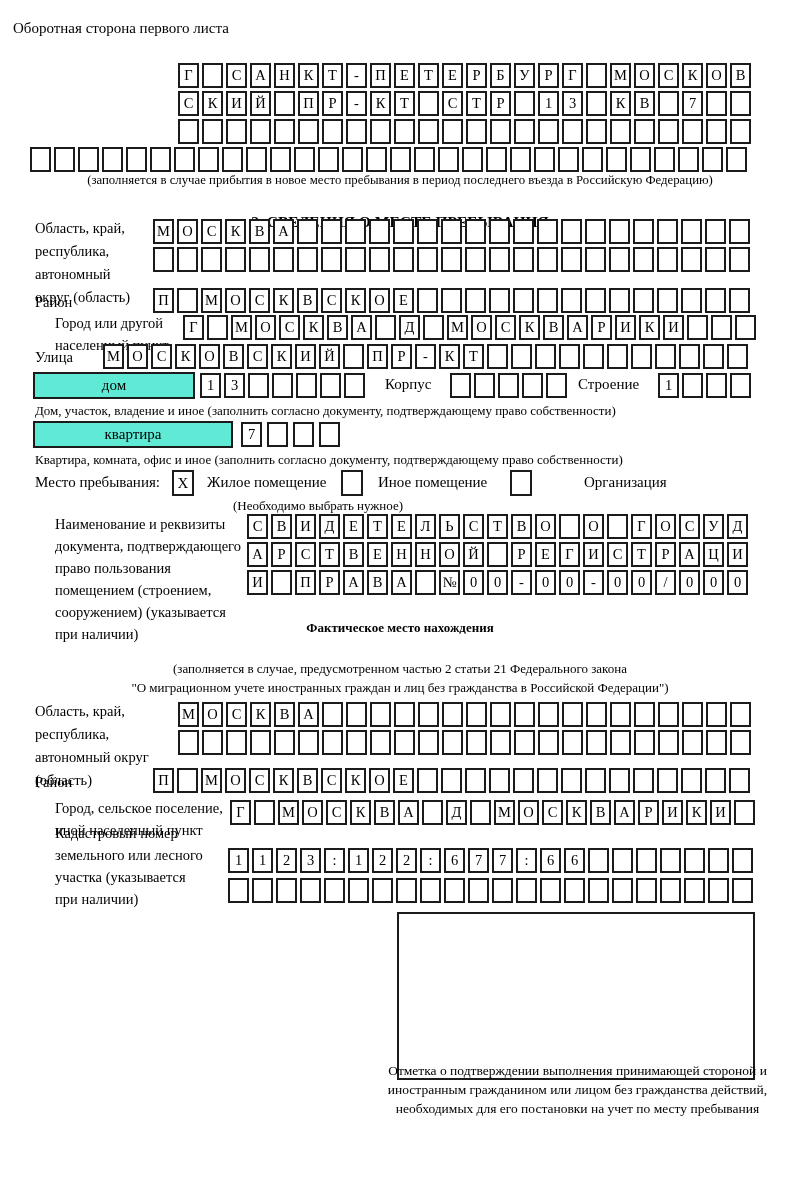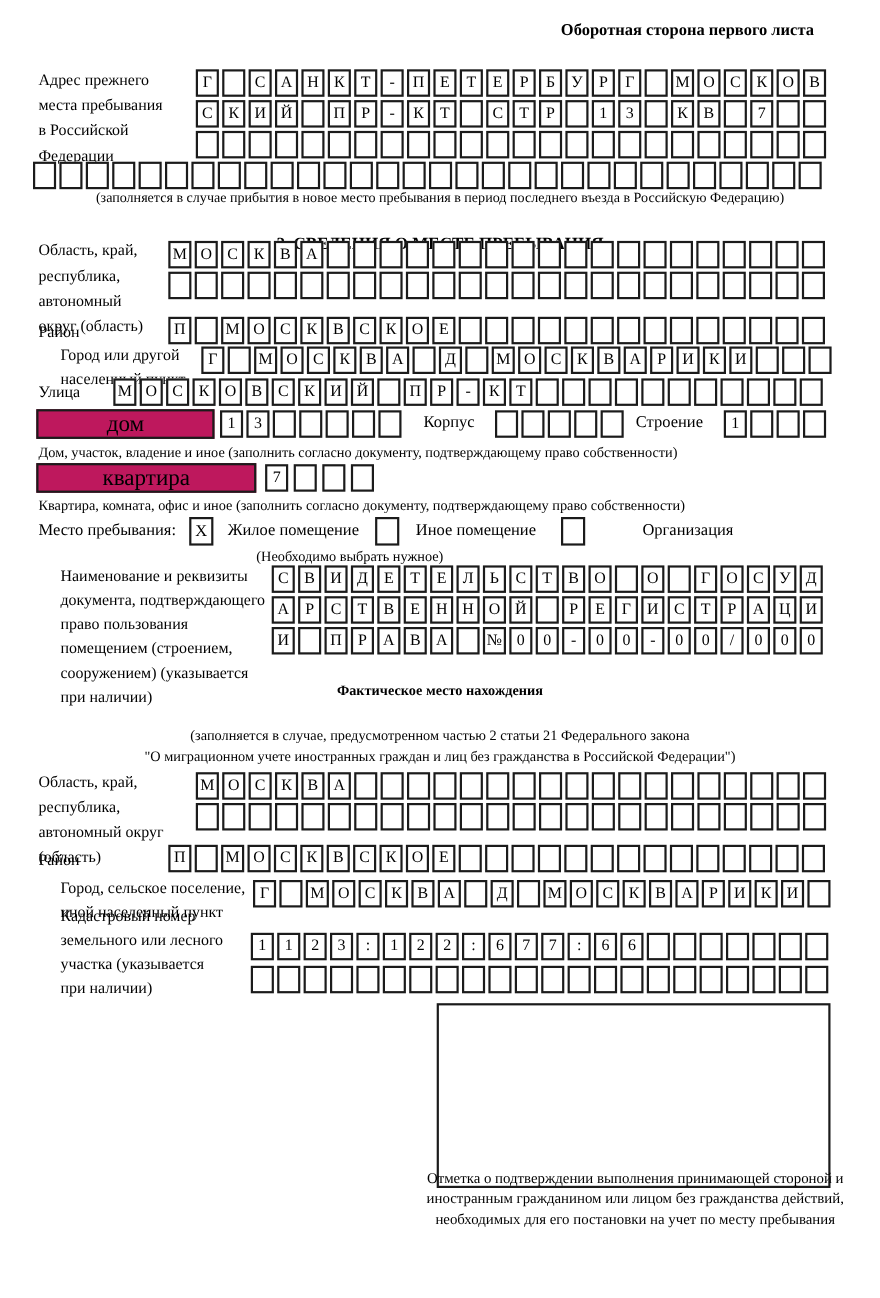--- a/index.html
+++ b/index.html
@@ -3,57 +3,53 @@
 <meta charset="utf-8">
 <style>
   html,body{margin:0;padding:0;background:#fff;}
   .page{
     position:relative;width:800px;height:1180px;background:#ffffff;
     font-family:"Liberation Serif","DejaVu Serif",serif;color:#000;
     overflow:hidden;
   }
   .abs{position:absolute;}
   .note{font-size:15px;}
-  .right{left:0;width:740px;text-align:right;font-weight:bold;}
+  .right{left:13px;width:740px;text-align:left;}
   .center{left:0;width:800px;text-align:center;}
   .label{font-size:14.5px;line-height:23px;white-space:pre-line;}
   .lh22{line-height:22px;margin-left:20px;}
   .cellrow{display:flex;gap:3px;}
   .cellrow.gap5{gap:5px;}
   .cell{
     width:21px;height:25px;box-sizing:border-box;border:2px solid #1b1b1b;
     font-size:14.5px;line-height:21px;text-align:center;flex:0 0 auto;
     background:#fff;
   }
   .bigbox{
     box-sizing:border-box;border:2px solid #1b1b1b;text-align:center;
-    font-size:21px;background:#be185d;
+    font-size:15px;background:#5eead4;
   }
   .chk{
     width:22px;height:26px;box-sizing:border-box;border:2px solid #1b1b1b;
     text-align:center;font-size:15px;line-height:22px;background:#fff;
   }
   .opt{font-size:15px;}
   .cap{font-size:13px;}
   .capsm{font-size:12.8px;}
   .title{font-weight:bold;font-size:15.5px;margin-top:20px;}
   .stampbox{box-sizing:border-box;border:2px solid #1b1b1b;background:#fff;}
   .stampcap{font-size:13.5px;line-height:19px;text-align:center;}
 </style>
 </head>
 <body>
 
 <div class="page">
 
   <div class="abs note right" style="top:20px">Оборотная сторона первого листа</div>
 
-  <div class="abs label" style="left:35px;top:62px;width:150px">Адрес прежнего
-места пребывания
-в Российской
-Федерации</div>
   <div class="abs cellrow" style="left:178px;top:63px">
       <span class="cell">Г</span>
       <span class="cell"></span>
       <span class="cell">С</span>
       <span class="cell">А</span>
       <span class="cell">Н</span>
       <span class="cell">К</span>
       <span class="cell">Т</span>
       <span class="cell">-</span>
       <span class="cell">П</span>

